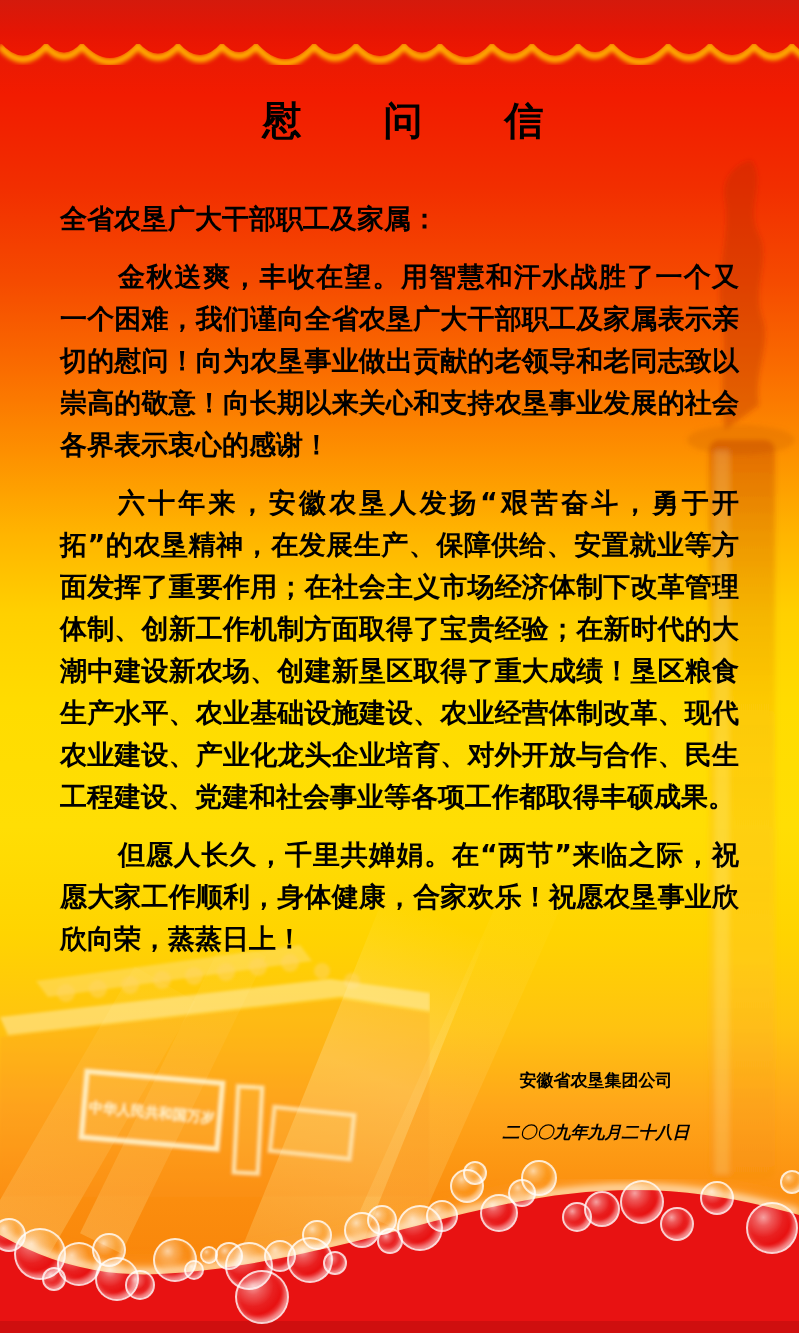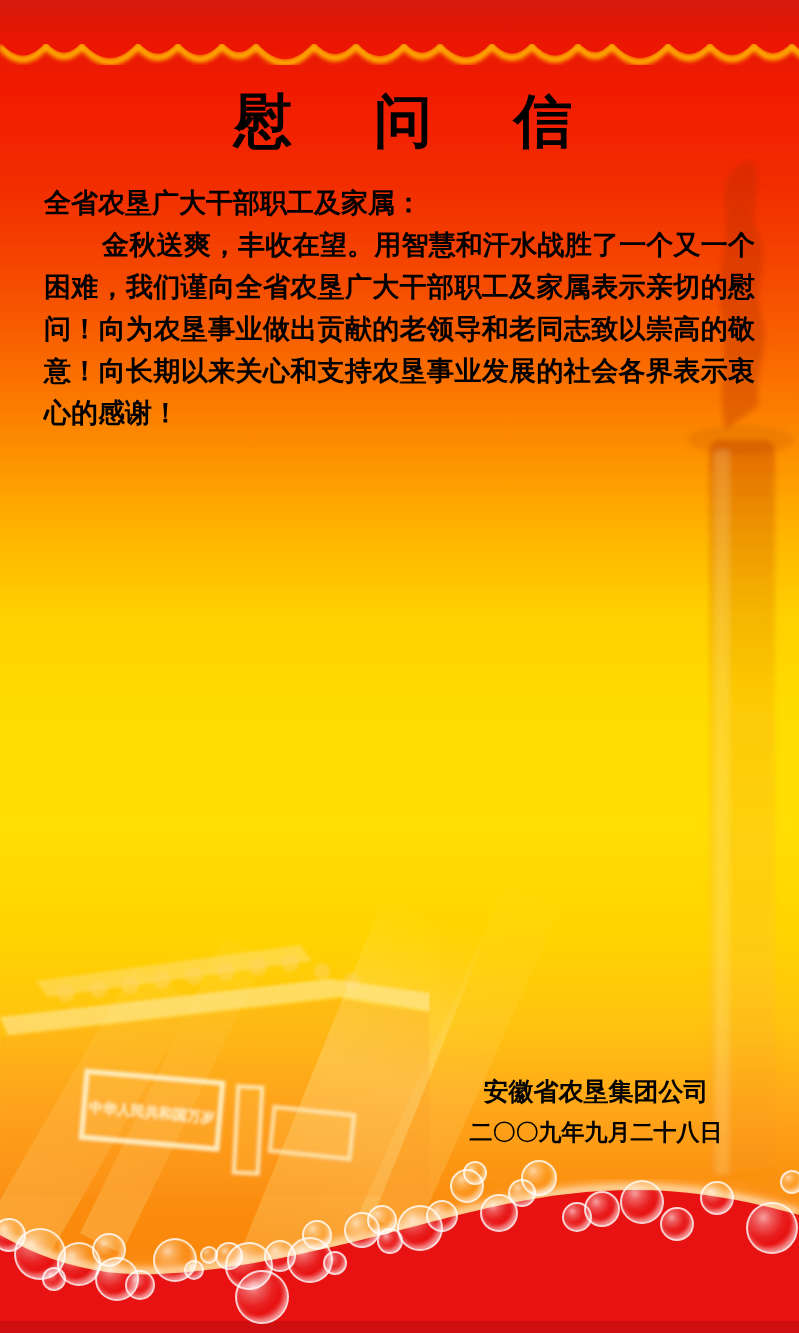--- a/index.html
+++ b/index.html
@@ -10,38 +10,38 @@
       #dc1808 0%, #f21b00 7%, #f22e00 14%, #f54a00 21%, #fa6e00 28%,
       #fd9000 34%, #ffb400 40%, #ffd000 46%, #ffdc00 53%, #ffde04 62%,
       #ffd400 70%, #ffc310 77%, #ffa61a 83%, #fb8d0e 90%, #f77f07 100%);
   }
   svg{display:block;}
   
   .valance{position:absolute;top:0;left:0;width:799px;height:86px;z-index:4;}
   
   .title{
     position:absolute;top:92px;left:0;width:100%;z-index:6;margin:0;
-    text-align:center;color:#000;font-size:58px;font-weight:700;line-height:58px;
+    text-align:center;color:#000;font-size:39px;font-weight:700;line-height:58px;
     letter-spacing:82px;padding-left:89px;box-sizing:border-box;white-space:nowrap;
   }
   
   .body{
     position:absolute;top:182px;left:44px;right:44px;z-index:5;
     color:#000;font-size:27px;line-height:42px;font-weight:700;
     text-align:justify;
   }
-  .body p{margin:0;}
+  .body p{margin:16px;}
   .body p.para{text-indent:2.15em;}
   
   .sig{
     position:absolute;top:1066px;left:400px;width:392px;z-index:5;
     color:#000;font-weight:700;text-align:center;
   }
-  .sig .company{margin:12px;font-size:25px;line-height:28px;}
-  .sig .date{margin:12px 0 0 0;font-size:23px;line-height:28px;}
+  .sig .company{margin:0;font-size:17px;line-height:28px;}
+  .sig .date{margin:24px 0 0 0;font-size:17px;line-height:28px;font-style:italic;}
   
   .ray{position:absolute;z-index:1;pointer-events:none;}
   .ray1{left:300px;top:900px;width:110px;height:430px;transform:rotate(22deg);
     background:linear-gradient(180deg,rgba(255,248,190,0) 0%,rgba(255,244,170,0.38) 40%,rgba(255,240,160,0.15) 100%);}
   .ray2{left:40px;top:960px;width:70px;height:360px;transform:rotate(30deg);
     background:linear-gradient(180deg,rgba(255,250,200,0.05),rgba(255,246,180,0.28));}
   .ray3{left:150px;top:930px;width:46px;height:330px;transform:rotate(26deg);
     background:linear-gradient(180deg,rgba(255,250,200,0.04),rgba(255,246,185,0.22));}
   .ray4{left:430px;top:880px;width:60px;height:360px;transform:rotate(24deg);
     background:linear-gradient(180deg,rgba(255,248,190,0.02),rgba(255,244,175,0.20));}
@@ -149,20 +149,22 @@
     <path id="valance-glow" fill="none" stroke="#ffae00" stroke-width="7" filter="url(#valblur)" transform="translate(0,4)" d="M0,42 q23,27 46,0 q18,21 36,0 q28,32 56,0 q20,23 40,0 q22,26 44,0 q17,20 34,0 q29,34 58,0 q21,24 42,0 q24,28 48,0 q18,21 36,0 q26,30 52,0 q20,23 40,0 q23,27 46,0 q17,20 34,0 q28,32 56,0 q21,24 42,0 q22,26 44,0 q19,22 38,0 q27,31 54,0"></path>
     <path id="valance-fill" fill="url(#valgrad)" d="M0,42 q23,27 46,0 q18,21 36,0 q28,32 56,0 q20,23 40,0 q22,26 44,0 q17,20 34,0 q29,34 58,0 q21,24 42,0 q24,28 48,0 q18,21 36,0 q26,30 52,0 q20,23 40,0 q23,27 46,0 q17,20 34,0 q28,32 56,0 q21,24 42,0 q22,26 44,0 q19,22 38,0 q27,31 54,0 L846,0 L0,0 Z"></path>
   </svg>
 
   <h1 class="title">慰问信</h1>
 
   <div class="body">
     <p class="salutation">全省农垦广大干部职工及家属：</p>
     <div id="paras">
         <p class="para">金秋送爽，丰收在望。用智慧和汗水战胜了一个又一个困难，我们谨向全省农垦广大干部职工及家属表示亲切的慰问！向为农垦事业做出贡献的老领导和老同志致以崇高的敬意！向长期以来关心和支持农垦事业发展的社会各界表示衷心的感谢！</p>
+        <p class="para">六十年来，安徽农垦人发扬“艰苦奋斗，勇于开拓”的农垦精神，在发展生产、保障供给、安置就业等方面发挥了重要作用；在社会主义市场经济体制下改革管理体制、创新工作机制方面取得了宝贵经验；在新时代的大潮中建设新农场、创建新垦区取得了重大成绩！垦区粮食生产水平、农业基础设施建设、农业经营体制改革、现代农业建设、产业化龙头企业培育、对外开放与合作、民生工程建设、党建和社会事业等各项工作都取得丰硕成果。</p>
+        <p class="para">但愿人长久，千里共婵娟。在“两节”来临之际，祝愿大家工作顺利，身体健康，合家欢乐！祝愿农垦事业欣欣向荣，蒸蒸日上！</p>
       </div>
   </div>
 
   <div class="sig">
     <p class="company">安徽省农垦集团公司</p>
     <p class="date">二〇〇九年九月二十八日</p>
   </div>
 
   <svg class="wave" width="799" height="200" viewBox="0 0 799 200">
     <defs>

